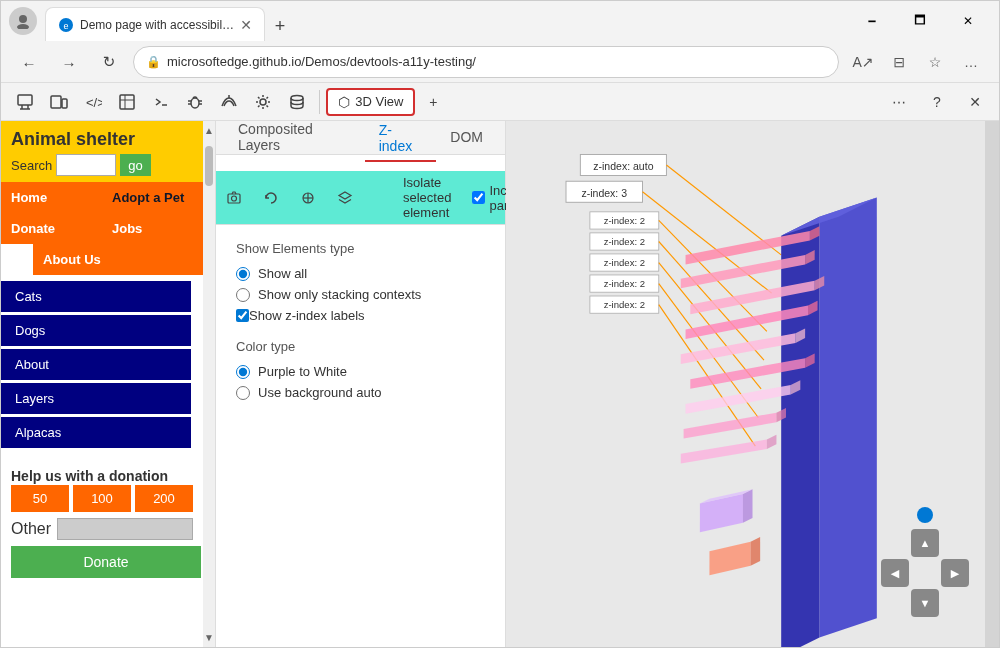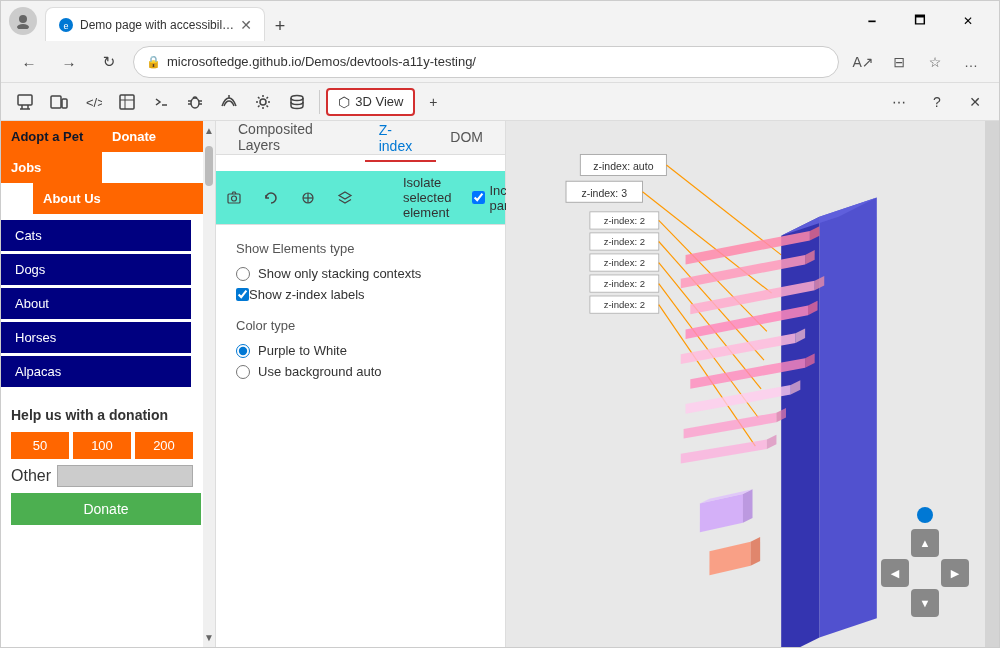--- a/index.html
+++ b/index.html
@@ -75,21 +75,21 @@
     .nav-item.jobs { background: #ff6600; color: white; }
     .nav-item.about { background: #ff6600; color: white; grid-column: span 2; margin-left: 32px; }
 
     
     .animal-list { padding: 6px 0; }
     .animal-item { background: #000080; color: white; padding: 8px 14px; font-size: 13px; margin-bottom: 3px; cursor: pointer; width: 190px; }
 
     
     .donation-section { padding: 10px 10px; }
     .donation-title { font-size: 14px; font-weight: bold; color: #333; line-height: 1.3; }
-    .donation-buttons { display: flex; gap: 4px; margin-top: 8px; }
+    .donation-buttons { display: flex; gap: 4px; }
     .amount-btn { background: #ff6600; color: white; border: none; padding: 6px 8px; font-size: 13px; cursor: pointer; flex: 1; }
     .other-row { display: flex; align-items: center; gap: 6px; margin-top: 6px; }
     .other-label { font-size: 16px; color: #333; }
     .other-input { flex: 1; height: 22px; background: #ccc; border: 1px solid #aaa; }
     .donate-btn { background: #4caf50; color: white; border: none; padding: 8px; font-size: 14px; cursor: pointer; width: 190px; margin-top: 6px; }
 
     
     .devtools-panel { width: 290px; min-width: 290px; background: white; border-right: 1px solid #ddd; padding: 16px 20px; }
     .section-title { font-size: 13px; color: #555; font-weight: normal; margin-bottom: 10px; }
     .radio-group { display: flex; flex-direction: column; gap: 6px; margin-bottom: 16px; }
@@ -231,33 +231,42 @@
       <div class="dt-icon-btn">?</div>
       <div class="dt-icon-btn">✕</div>
     </div>
   </div>
 
   <div class="main-content">
 
     <div class="website-panel">
       <div class="site-content">
 
+        <div class="shelter-header">
+          <div class="shelter-title">Animal shelter</div>
+          <div class="search-bar">
+            <span class="search-label">Search</span>
+            <input class="search-input" type="text" style="">
+            <button class="go-btn">go</button>
+          </div>
+        </div>
 
         <div class="nav-menu">
+          <div class="nav-item home">Home</div>
           <div class="nav-item adopt">Adopt a Pet</div>
           <div class="nav-item donate">Donate</div>
           <div class="nav-item jobs">Jobs</div>
           <div class="nav-item about">About Us</div>
         </div>
 
         <div class="animal-list">
           <div class="animal-item">Cats</div>
           <div class="animal-item">Dogs</div>
           <div class="animal-item">About</div>
-          <div class="animal-item">Horses</div>
+          <div class="animal-item">Layers</div>
           <div class="animal-item">Alpacas</div>
         </div>
 
         <div class="donation-section">
           <div class="donation-title">Help us with a donation</div>
           <div class="donation-buttons">
             <button class="amount-btn">50</button>
             <button class="amount-btn">100</button>
             <button class="amount-btn">200</button>
           </div>
@@ -315,20 +324,24 @@
         <span class="isolate-label">Isolate selected element</span>
         <label class="checkbox-label">
           <input type="checkbox" checked="" style=""> 
             <span>Include parents</span>
         </label>
       </div>
 
       <div class="section-title">Show Elements type</div>
       <div class="radio-group">
         <label class="radio-item">
+          <input type="radio" name="show-elements" checked="" class="radio-input" style="">
+          <span>Show all</span>
+        </label>
+        <label class="radio-item">
           <input type="radio" name="show-elements" class="radio-input" style="">
           <span>Show only stacking contexts</span>
         </label>
         <label class="checkbox-item">
           <input type="checkbox" checked="" class="checkbox-input" style="">
           <span>Show z-index labels</span>
         </label>
       </div>
 
       <div class="section-title">Color type</div>

